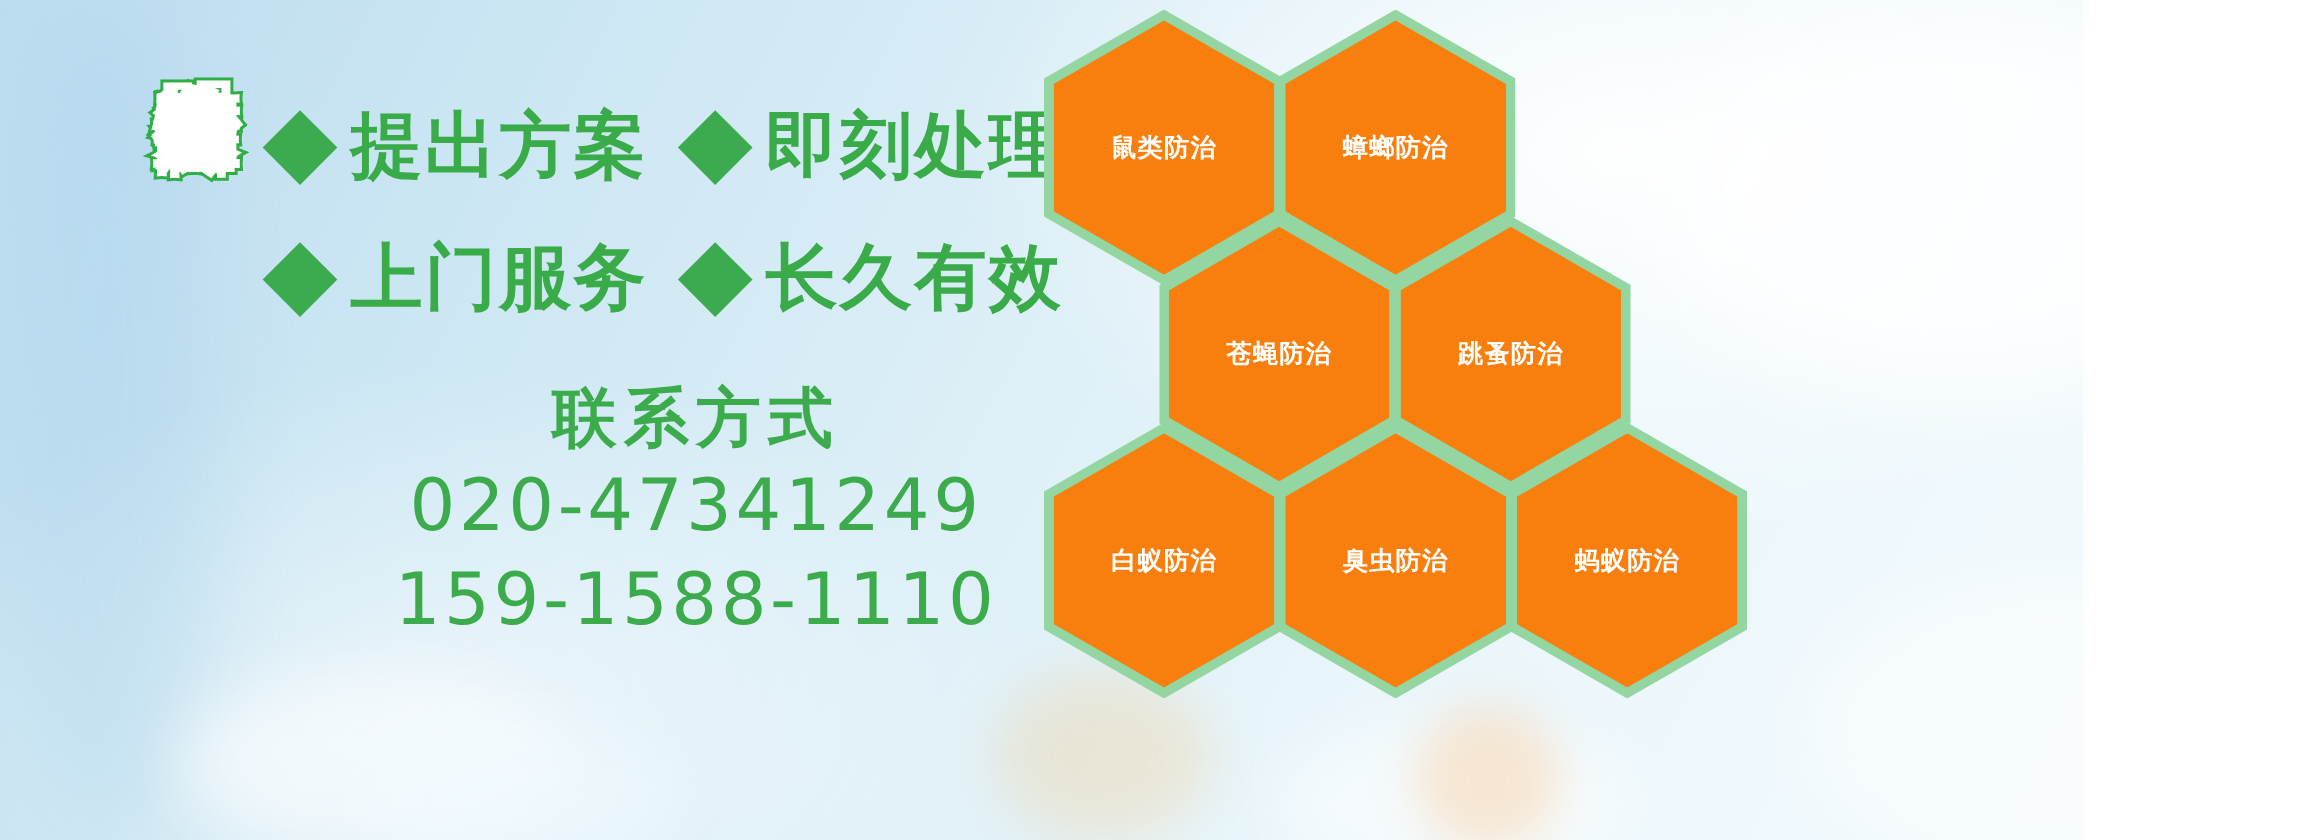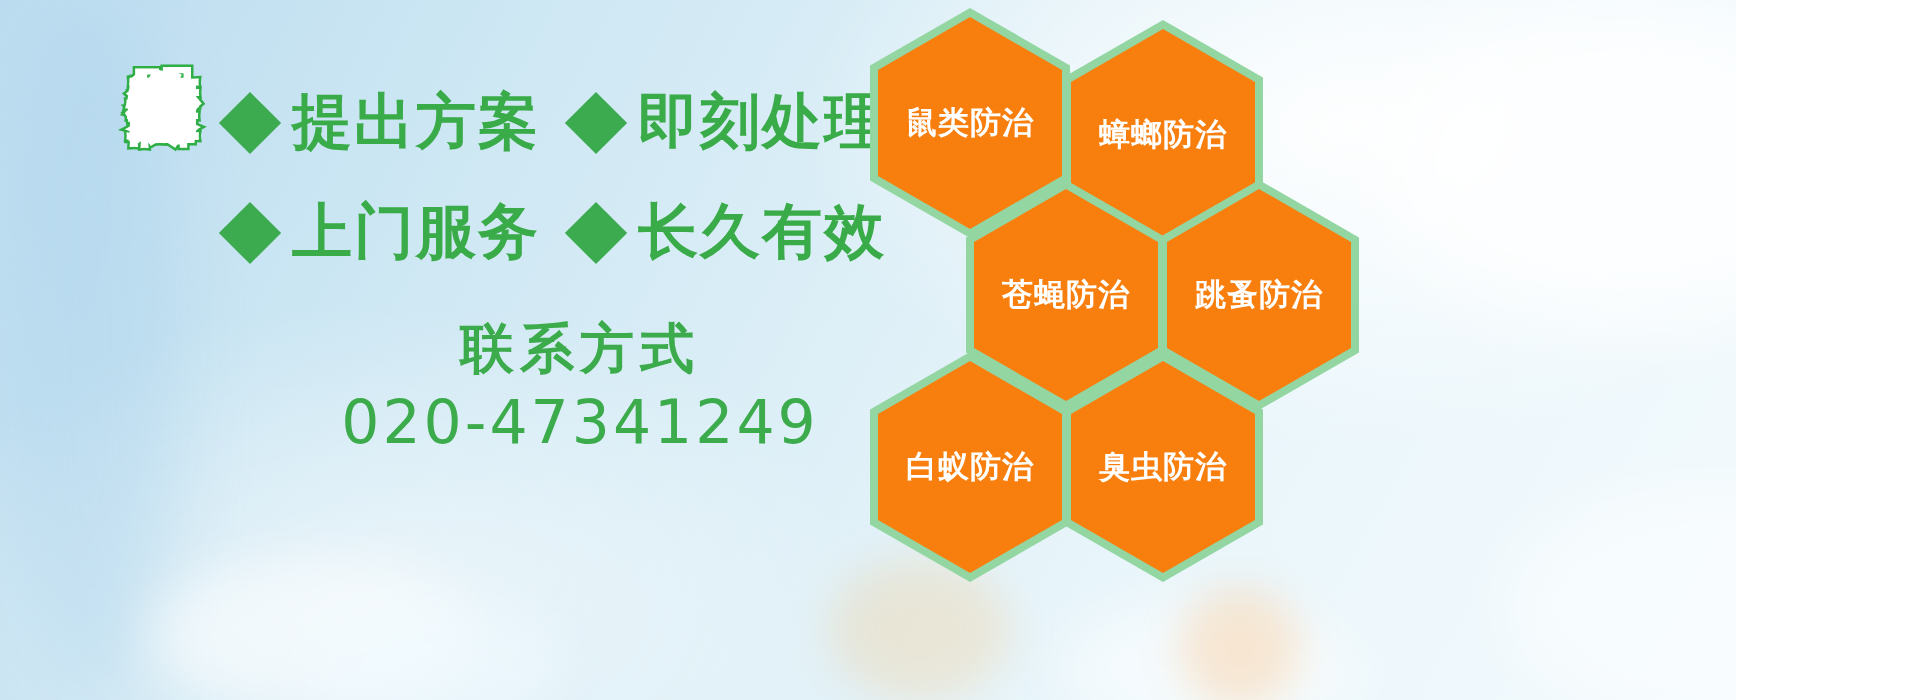--- a/index.html
+++ b/index.html
@@ -77,27 +77,27 @@
     clip-path:polygon(50% 0%,100% 25%,100% 75%,50% 100%,0% 75%,0% 25%);
   }
   .hex-inner{
     position:absolute;left:8px;top:9px;width:184px;height:212px;
     background:#F87F0E;
     display:flex;align-items:center;justify-content:center;
     -webkit-clip-path:polygon(50% 0%,100% 25%,100% 75%,50% 100%,0% 75%,0% 25%);
     clip-path:polygon(50% 0%,100% 25%,100% 75%,50% 100%,0% 75%,0% 25%);
   }
   .hex-label{
-    color:#ffffff;font-size:31px;font-weight:700;letter-spacing:1px;
+    color:#ffffff;font-size:21px;font-weight:700;letter-spacing:1px;
     font-family:"DejaVu Sans","Liberation Sans",sans-serif;
     white-space:nowrap;text-align:center;
   }
   
   #hex-1{left:10px;  top:8px;}
-  #hex-2{left:203px; top:20px;}
+  #hex-2{left:203px; top:8px;}
   #hex-3{left:396px; top:8px;}
   
   #hex-4{left:106px; top:180px;}
   #hex-5{left:299px; top:180px;}
   
   #hex-6{left:10px;  top:352px;}
   #hex-7{left:203px; top:352px;}
   #hex-8{left:396px; top:352px;}
 </style>
 </head>
@@ -126,20 +126,21 @@
   <div class="feature-row" id="feature-row-2">
     <span class="diamond"></span>
     <span class="feature-label">上门服务</span>
     <span class="diamond"></span>
     <span class="feature-label last">长久有效</span>
   </div>
 
   <div id="contact-block">
     <div id="contact-title">联系方式</div>
     <div class="phone">020-47341249</div>
+    <div class="phone">159-1588-1110</div>
   </div>
 
   <div id="honeycomb">
     <div class="hex" id="hex-1">
       <div class="hex-inner">
         <span class="hex-label">鼠类防治</span>
       </div>
     </div>
     <div class="hex" id="hex-2">
       <div class="hex-inner">
@@ -159,15 +160,20 @@
     <div class="hex" id="hex-6">
       <div class="hex-inner">
         <span class="hex-label">白蚁防治</span>
       </div>
     </div>
     <div class="hex" id="hex-7">
       <div class="hex-inner">
         <span class="hex-label">臭虫防治</span>
       </div>
     </div>
+    <div class="hex" id="hex-8">
+      <div class="hex-inner">
+        <span class="hex-label">蚂蚁防治</span>
+      </div>
+    </div>
   </div>
 
 </div>
 
 </body></html>

